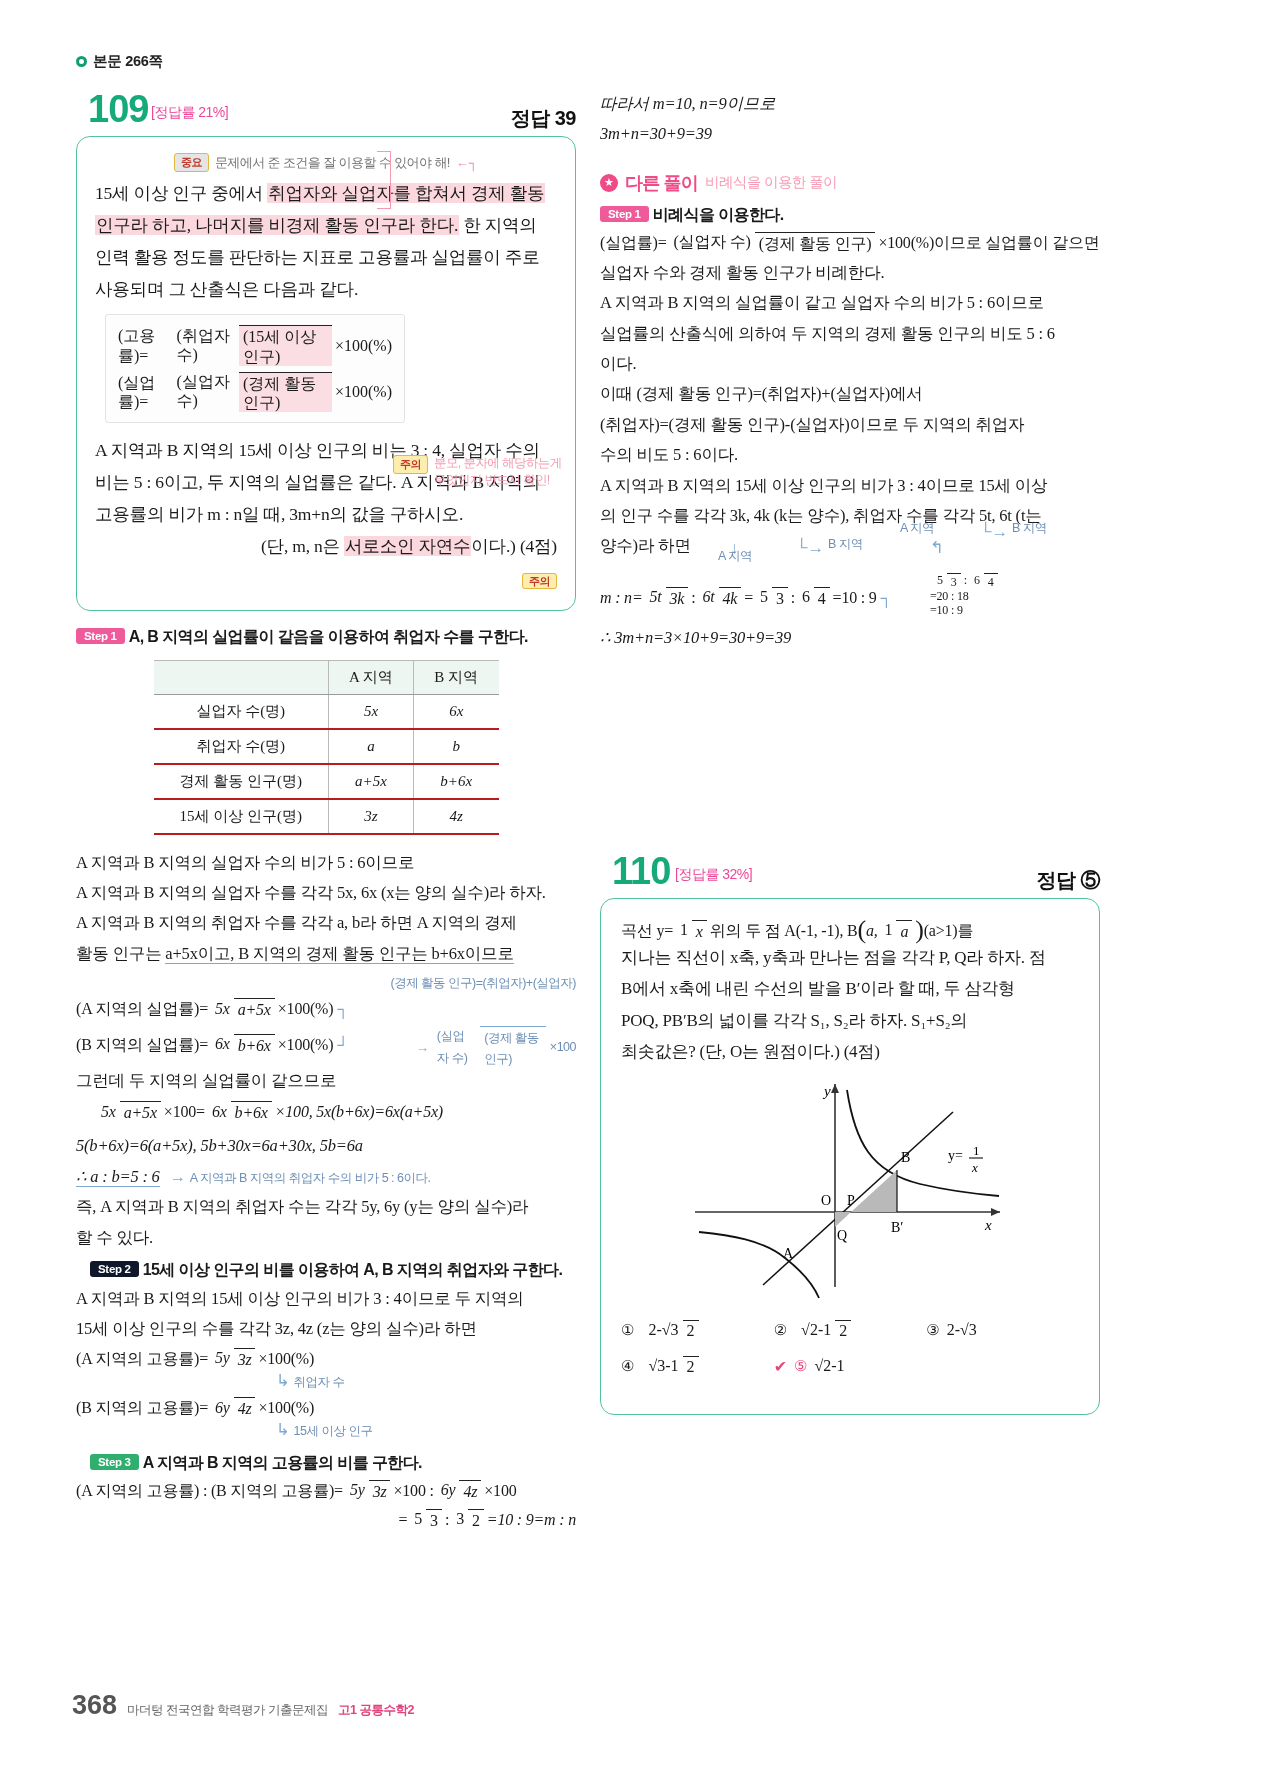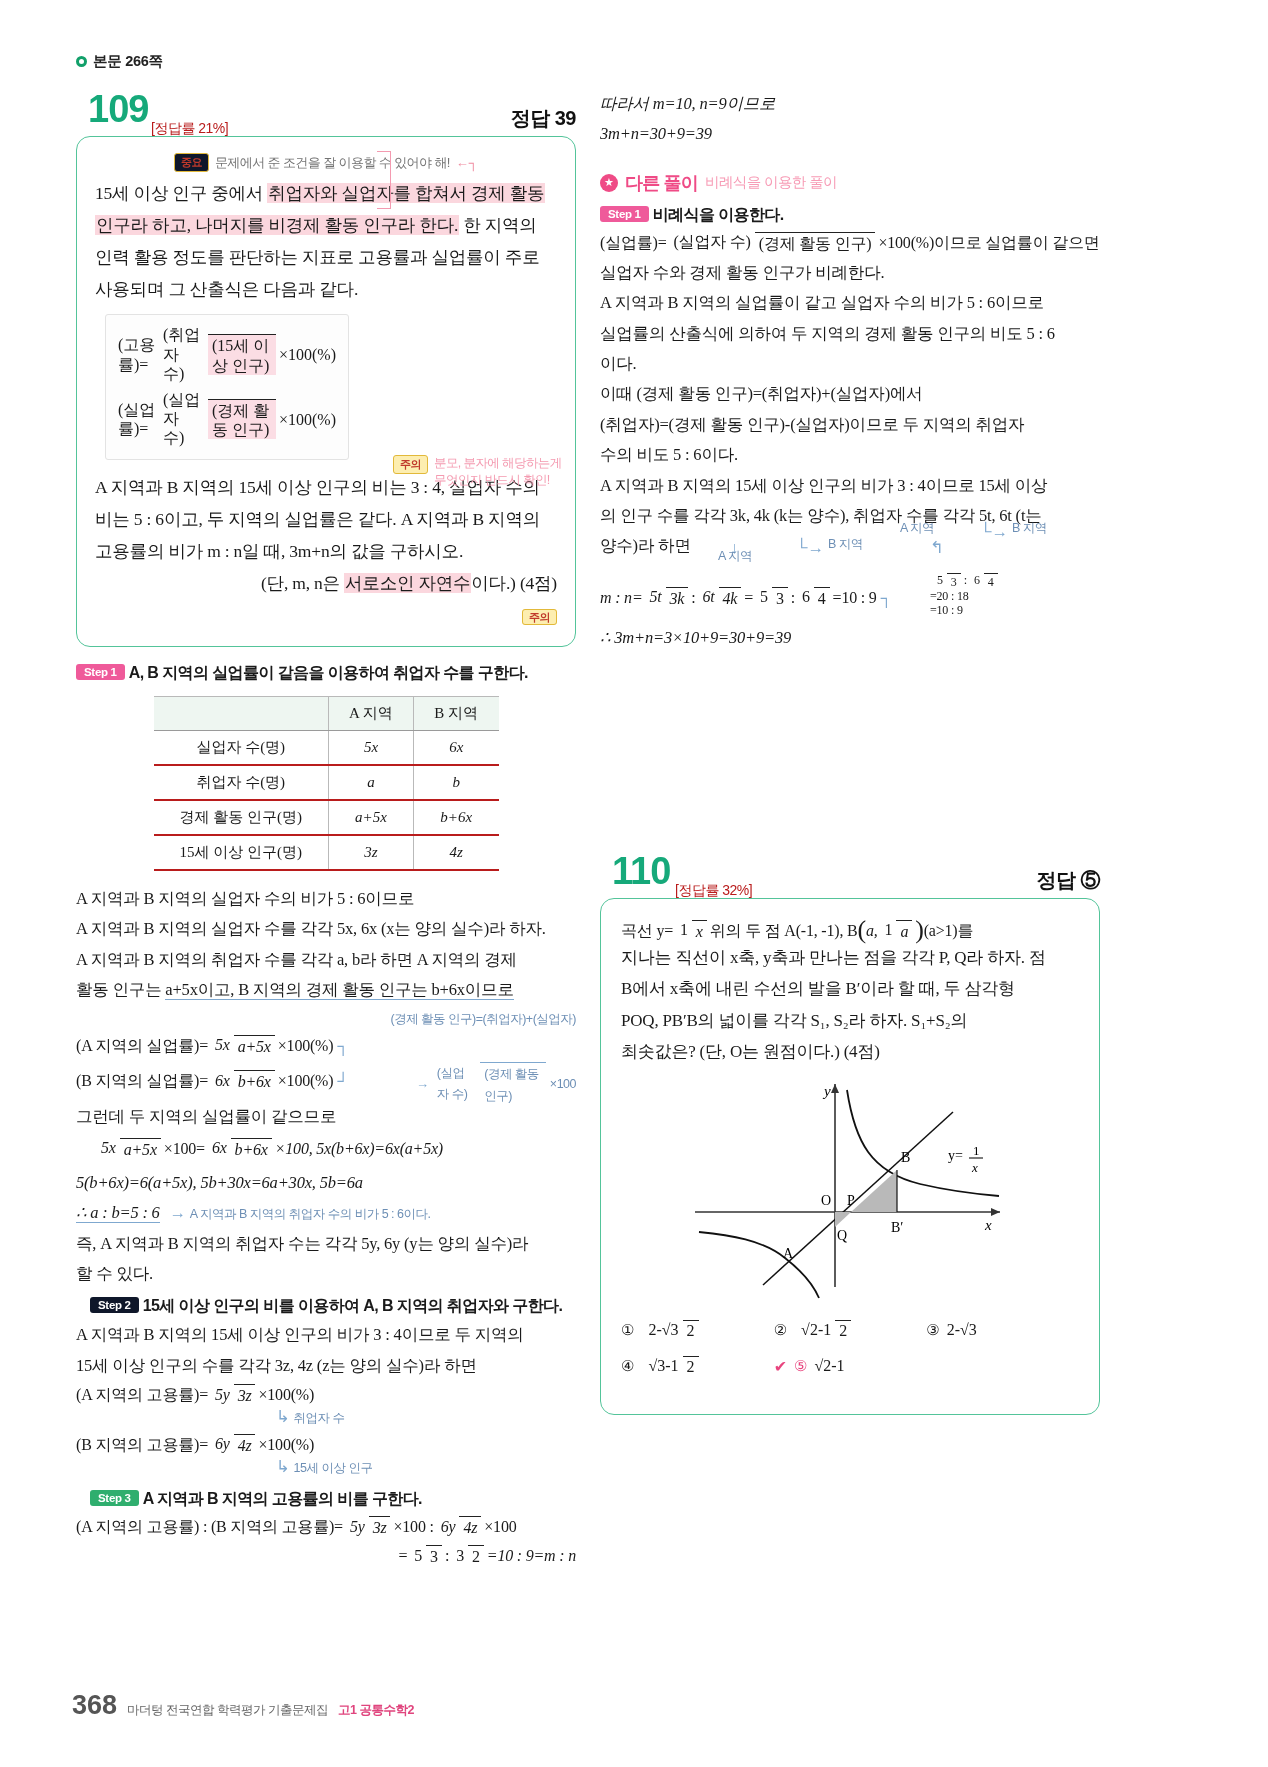--- a/index.html
+++ b/index.html
@@ -18,45 +18,45 @@
   .ref-line { position:absolute; left:76px; top:52px; display:flex; align-items:center; gap:6px; }
   .ref-dot { width:11px; height:11px; border-radius:50%; border:3px solid #12a06a; background:#fff; display:inline-block; }
   .ref-text { font-family:"Liberation Sans", sans-serif; font-weight:bold; font-size:14.5px; color:#222; letter-spacing:-0.3px; }
 
   
   .col-left  { position:absolute; left:76px;  top:90px;  width:500px; }
   .col-right { position:absolute; left:600px; top:90px;  width:500px; }
 
   .prob-head { position:relative; height:46px; }
   .prob-no { font-family:"Liberation Sans", sans-serif; font-weight:bold; font-size:38px; color:#16a97a; letter-spacing:-1px; line-height:1; position:absolute; left:12px; top:0; }
-  .prob-rate { font-family:"Liberation Sans", sans-serif; font-size:14px; color:#b91c1c; position:absolute; left:75px; top:30px; letter-spacing:-0.5px; }
+  .prob-rate { font-family:"Liberation Sans", sans-serif; font-size:14px; color:#ec4899; position:absolute; left:75px; top:14px; letter-spacing:-0.5px; }
   .prob-ans { font-family:"Liberation Sans", sans-serif; font-weight:bold; font-size:20px; color:#111; position:absolute; right:0px; top:15px; letter-spacing:-0.5px; }
 
   
   .card {
     border:1.4px solid #53c49a; border-radius:14px;
     padding:16px 18px 16px 18px;
     position:relative; background:#fff;
   }
 
   .tip-row { display:flex; align-items:center; gap:6px; justify-content:center; margin-bottom:6px; position:relative; }
   .badge-imp {
     font-family:"Liberation Sans", sans-serif; font-size:11px; font-weight:bold;
-    background:#0f172a; border:1px solid #e2b93a; color:#c0392b;
+    background:#e5e5e5; border:1px solid #e2b93a; color:#c0392b;
     padding:1px 6px; border-radius:3px; letter-spacing:-0.5px;
   }
   .tip-text { font-family:"Liberation Sans", sans-serif; font-size:13px; color:#737373; letter-spacing:-0.6px; }
   .tip-arrow { color:#f08ba0; font-size:13px; }
 
   .body-text { font-size:17.5px; line-height:1.72; letter-spacing:-0.2px; }
   .hl-pink { background:#fbd7de; padding:0 1px; }
   .hl-pink2 { background:#fbdde4; padding:0 1px; }
 
   
-  .formula-box { border:1px solid #e3e3e3; background:#fdfdfd; border-radius:3px; margin:10px 0 12px 10px; padding:10px 12px; width:244px; position:relative; }
+  .formula-box { border:1px solid #e3e3e3; background:#fdfdfd; border-radius:3px; margin:10px 0 12px 10px; padding:10px 12px; width:300px; position:relative; }
   .warn-wrap { position:absolute; left:316px; top:8px; width:175px; display:flex; gap:6px; align-items:flex-start; }
   .badge-warn {
     font-family:"Liberation Sans", sans-serif; font-size:11px; font-weight:bold;
     background:#fdeeb0; border:1px solid #e2b93a; color:#c0392b;
     padding:1px 6px; border-radius:3px; letter-spacing:-0.5px; white-space:nowrap;
   }
   .warn-text { font-family:"Liberation Sans", sans-serif; font-size:12.5px; color:#f49ab0; line-height:1.35; letter-spacing:-0.6px; }
   .brace { position:absolute; left:300px; top:14px; width:14px; height:58px; border:1.2px solid #f49ab0; border-left:none; }
 
   

